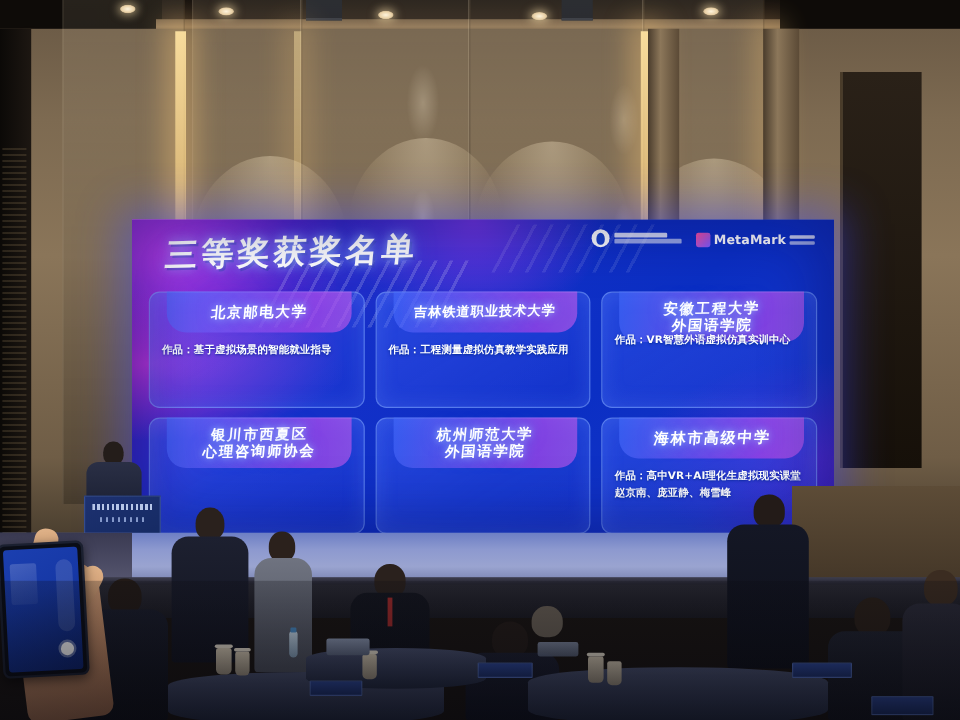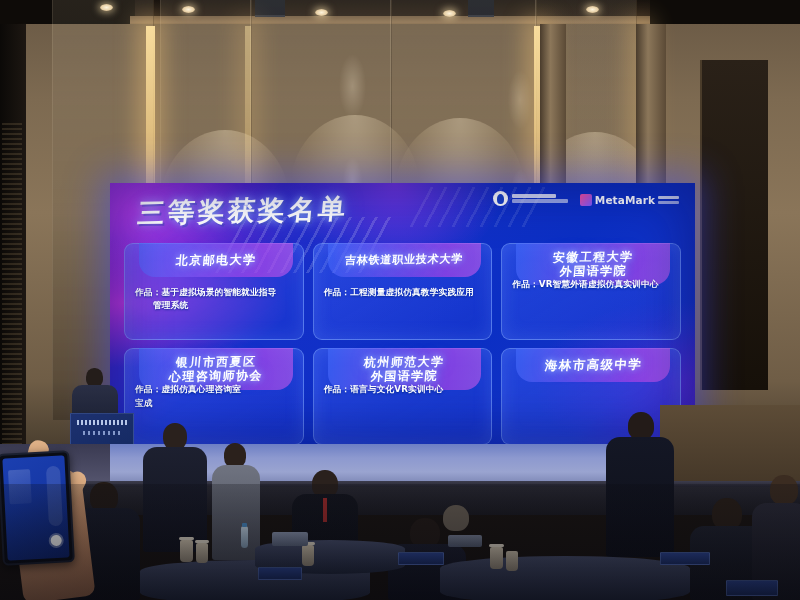--- a/index.html
+++ b/index.html
@@ -253,21 +253,20 @@
 
     <div class="grid">
 
       <div class="card">
         <div class="card-head">
           <div class="uni">北京邮电大学</div>
         </div>
         <div class="card-body">
           <div class="work">
             <span>作品：</span><span>基于虚拟场景的智能就业指导</span>
-            <span class="ind">管理系统</span>
           </div>
         </div>
       </div>
 
       <div class="card">
         <div class="card-head">
           <div class="uni" style="font-size:11px;letter-spacing:.8px;">吉林铁道职业技术大学</div>
         </div>
         <div class="card-body">
           <div class="work">
@@ -286,45 +285,40 @@
             <span>作品：</span><span>VR智慧外语虚拟仿真实训中心</span>
           </div>
         </div>
       </div>
 
       <div class="card two">
         <div class="card-head">
           <div class="uni">银川市西夏区</div>
           <div class="uni">心理咨询师协会</div>
         </div>
+      </div>
+
+      <div class="card two">
+        <div class="card-head">
+          <div class="uni">杭州师范大学</div>
+          <div class="uni">外国语学院</div>
+        </div>
+        <div class="card-body">
+        </div>
+      </div>
+
+      <div class="card">
+        <div class="card-head">
+          <div class="uni" style="font-size:12.5px;">海林市高级中学</div>
+        </div>
         <div class="card-body">
           <div class="work">
-            <span>作品：</span><span>虚拟仿真心理咨询室</span>
+            <span>作品：</span><span>高中VR+AI理化生虚拟现实课堂</span>
           </div>
-          <div class="names">宝成</div>
-        </div>
-      </div>
-
-      <div class="card two">
-        <div class="card-head">
-          <div class="uni">杭州师范大学</div>
-          <div class="uni">外国语学院</div>
-        </div>
-        <div class="card-body">
-          <div class="work">
-            <span>作品：</span><span>语言与文化VR实训中心</span>
-          </div>
-        </div>
-      </div>
-
-      <div class="card">
-        <div class="card-head">
-          <div class="uni" style="font-size:12.5px;">海林市高级中学</div>
-        </div>
-        <div class="card-body">
+          <div class="names">赵京南、庞亚静、梅雪峰</div>
         </div>
       </div>
 
     </div>
     <div class="scr-vignette"></div>
   </div>
 
   <div class="speaker-head"></div>
   <div class="speaker-body"></div>
   <div class="podium">

